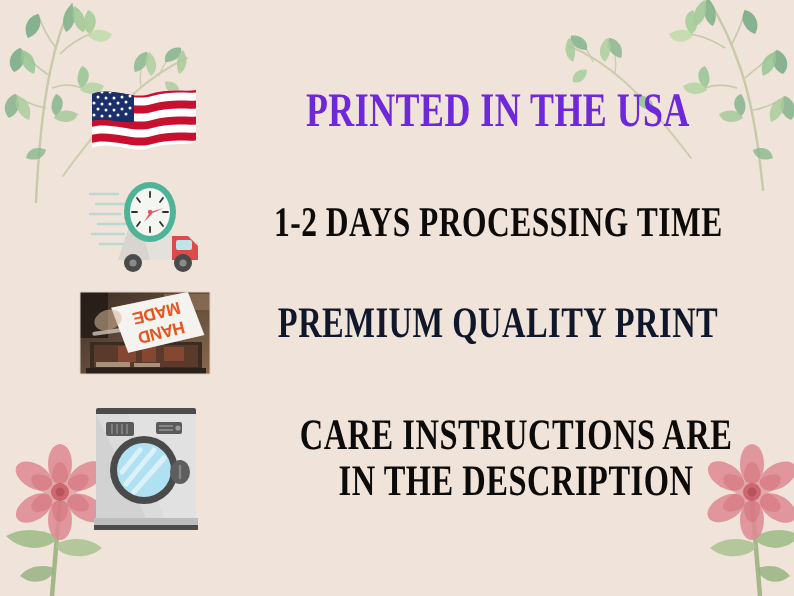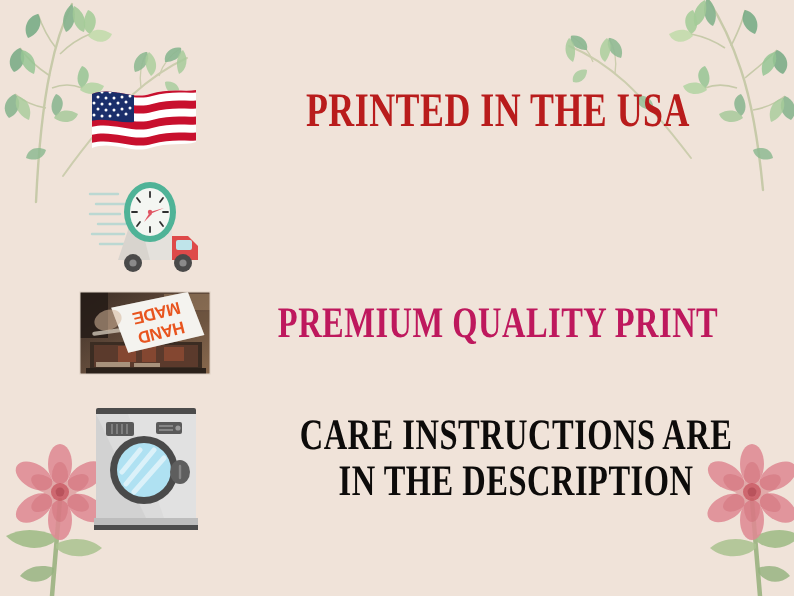--- a/index.html
+++ b/index.html
@@ -387,26 +387,29 @@
       </g>
 
       <ellipse cx="92" cy="70" rx="10" ry="12" fill="#5E5E5E"></ellipse>
       <line x1="92" y1="64" x2="92" y2="76" stroke="#858585" stroke-width="2.4" stroke-linecap="round"></line>
 
       <rect x="6" y="116" width="104" height="7" fill="#BDBDBD"></rect>
       <rect x="6" y="123" width="104" height="5" fill="#4C4C4C"></rect>
     </svg>
   </div>
 
-  <div class="headline" id="line-usa" style="color: #b91c1c;">
+  <div class="headline" id="line-usa" style="color: #6d28d9;">
     <span class="stretch">PRINTED IN THE USA</span>
   </div>
 
-
-  <div class="headline" id="line-quality" style="color: #be185d;">
+  <div class="headline" id="line-days" style="color: rgb(13, 11, 10);">
+    <span class="stretch">1-2 DAYS PROCESSING TIME</span>
+  </div>
+
+  <div class="headline" id="line-quality" style="color: #0f172a;">
     <span class="stretch">PREMIUM QUALITY PRINT</span>
   </div>
 
   <div class="headline" id="line-care" style="color: rgb(13, 11, 10);">
     <span class="stretch">CARE INSTRUCTIONS ARE</span>
     <span class="stretch l2">IN THE DESCRIPTION</span>
   </div>
 
 </div>
 

